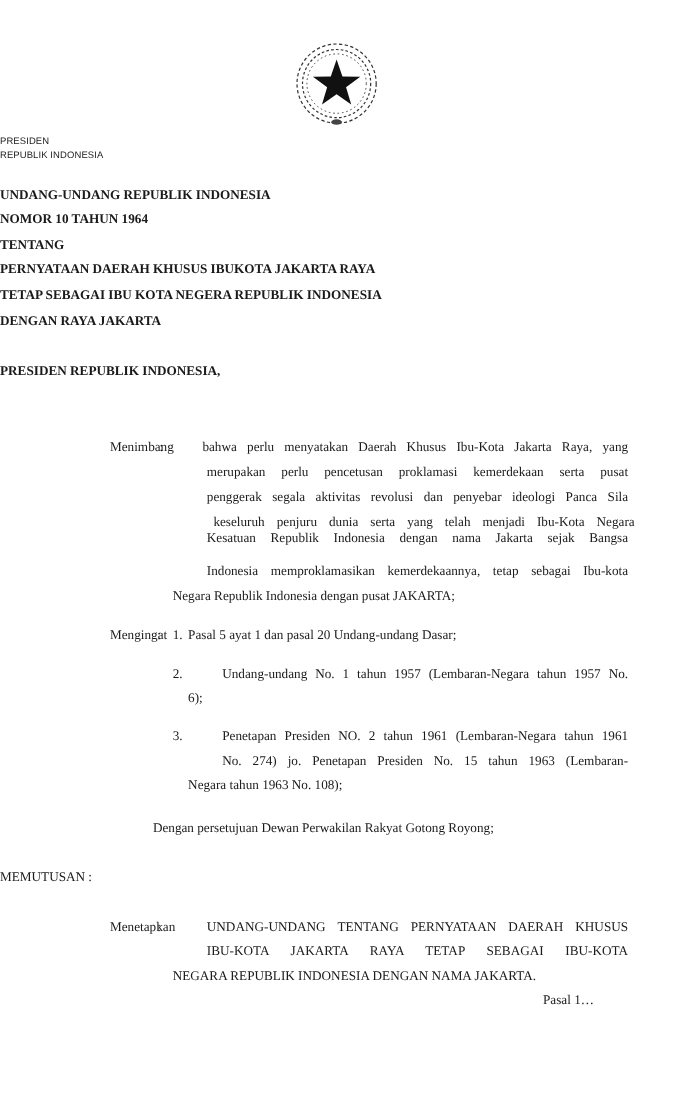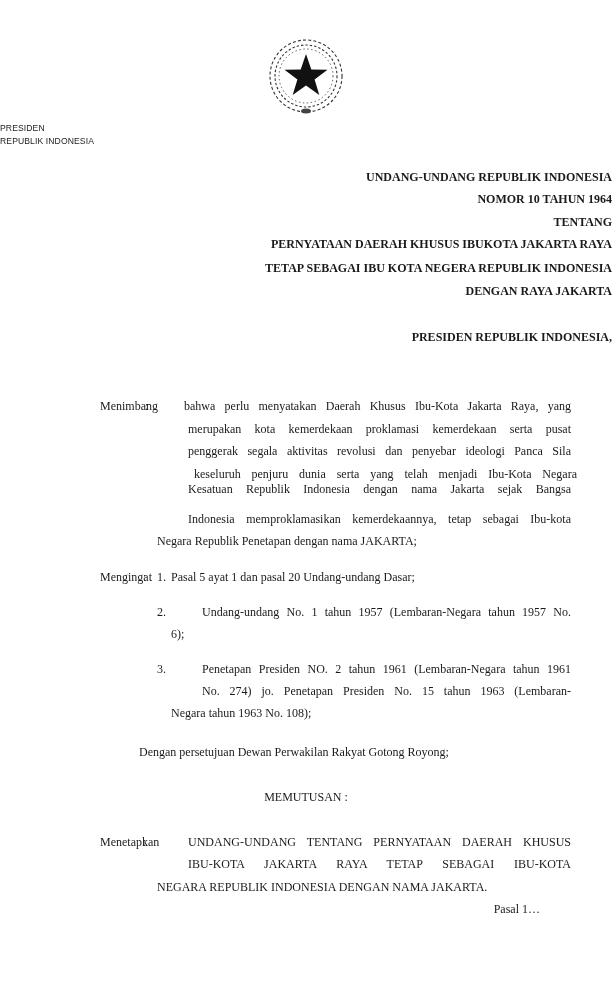--- a/index.html
+++ b/index.html
@@ -1,26 +1,26 @@
 <!DOCTYPE html>
 <html><head>
 <meta charset="utf-8">
 <style>
   html, body { margin: 0; padding: 0; background: #ffffff; }
   body { width: 612px; height: 1008px; position: relative; overflow: hidden;
          font-family: "Liberation Serif", "DejaVu Serif", serif; color: #1a1a1a; }
   .emblem { position: absolute; left: 266px; top: 36px; width: 80px; height: 80px; }
   .emb-cap { position: absolute; left: 0; width: 612px; 
              font-family: "Liberation Sans", "DejaVu Sans", sans-serif; font-size: 8.6px; color: #222; letter-spacing: 0.1px; }
-  .title { position: absolute; left: 0; width: 612px; text-align: right; font-weight: bold; font-size: 12px; }
+  .title { position: absolute; left: 0; width: 612px; text-align: left; font-weight: bold; font-size: 12px; }
   .line { position: absolute; font-size: 12px; white-space: nowrap; }
   .just { position: absolute; font-size: 12px; text-align: justify; text-align-last: justify; white-space: normal; padding-left: 31px; }
   .label { position: absolute; font-size: 12px; left: 72px; margin-left: 28px; }
   .colon { position: absolute; font-size: 12px; }
-  .center { position: absolute; left: 0; width: 612px; text-align: center; font-size: 12px; }
+  .center { position: absolute; left: 0; width: 612px; text-align: left; font-size: 12px; }
 </style>
 </head>
 <body>
 
 <div class="emblem">
   <svg width="80" height="80" viewBox="0 0 80 80">
     <g fill="none" stroke="#333" stroke-width="1.1">
       <circle cx="40" cy="40" r="36" stroke-dasharray="3 2.2"></circle>
       <circle cx="40" cy="40" r="31" stroke-dasharray="2.4 2"></circle>
       <circle cx="40" cy="40" r="27" stroke-width="0.8" stroke-dasharray="1.5 2.5"></circle>
@@ -38,26 +38,26 @@
 <div class="title" style="top:192px">NOMOR 10 TAHUN 1964</div>
 <div class="title" style="top:215px">TENTANG</div>
 <div class="title" style="top:237px">PERNYATAAN DAERAH KHUSUS IBUKOTA JAKARTA RAYA</div>
 <div class="title" style="top:261px">TETAP SEBAGAI IBU KOTA NEGERA REPUBLIK INDONESIA</div>
 <div class="title" style="top:284px">DENGAN RAYA JAKARTA</div>
 <div class="title" style="top:330px">PRESIDEN REPUBLIK INDONESIA,</div>
 
 <div class="label" style="top:399px">Menimbang</div>
 <div class="colon" style="top:399px; left:145px">:</div>
 <div class="just" style="top:399px; left:153px; width:387px">bahwa perlu menyatakan Daerah Khusus Ibu-Kota Jakarta Raya, yang</div>
-<div class="just" style="top:422px; left:157px; width:383px">merupakan kota kemerdekaan proklamasi kemerdekaan serta pusat</div>
+<div class="just" style="top:422px; left:157px; width:383px">merupakan perlu pencetusan proklamasi kemerdekaan serta pusat</div>
 <div class="just" style="top:444px; left:157px; width:383px">penggerak segala aktivitas revolusi dan penyebar ideologi Panca Sila</div>
 <div class="just" style="top:467px; left:163px; width:383px">keseluruh penjuru dunia serta yang telah menjadi Ibu-Kota Negara</div>
 <div class="just" style="top:482px; left:157px; width:383px">Kesatuan Republik Indonesia dengan nama Jakarta sejak Bangsa</div>
 <div class="just" style="top:512px; left:157px; width:383px">Indonesia memproklamasikan kemerdekaannya, tetap sebagai Ibu-kota</div>
-<div class="line" style="top:534px; left:157px">Negara Republik Penetapan dengan nama JAKARTA;</div>
+<div class="line" style="top:534px; left:157px">Negara Republik Indonesia dengan pusat JAKARTA;</div>
 
 <div class="label" style="top:570px">Mengingat</div>
 <div class="colon" style="top:570px; left:143px">:</div>
 
 <div class="line" style="top:570px; left:157px">1.</div>
 <div class="line" style="top:570px; left:171px">Pasal 5 ayat 1 dan pasal 20 Undang-undang Dasar;</div>
 
 <div class="line" style="top:605px; left:157px">2.</div>
 <div class="just" style="top:605px; left:171px; width:369px">Undang-undang No. 1 tahun 1957 (Lembaran-Negara tahun 1957 No.</div>
 <div class="line" style="top:627px; left:171px">6);</div>

